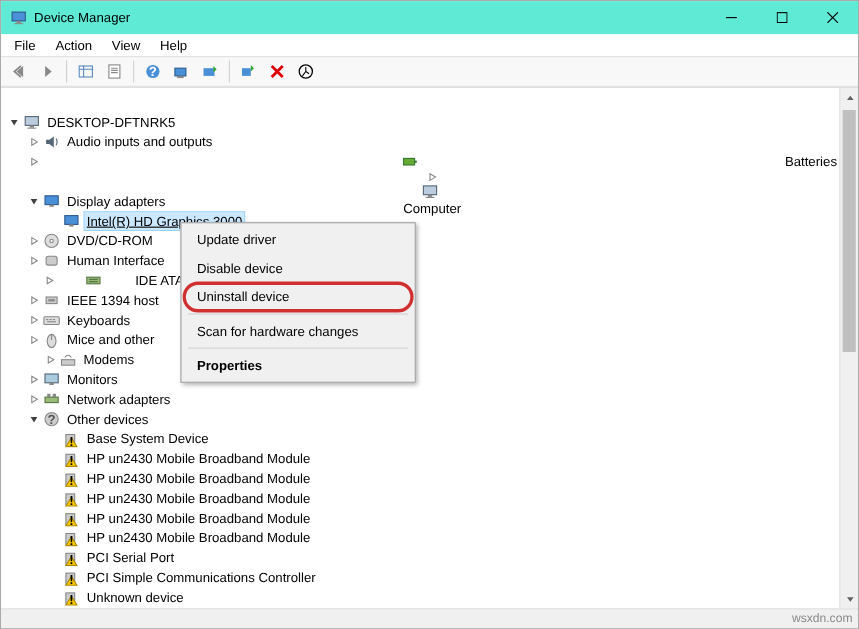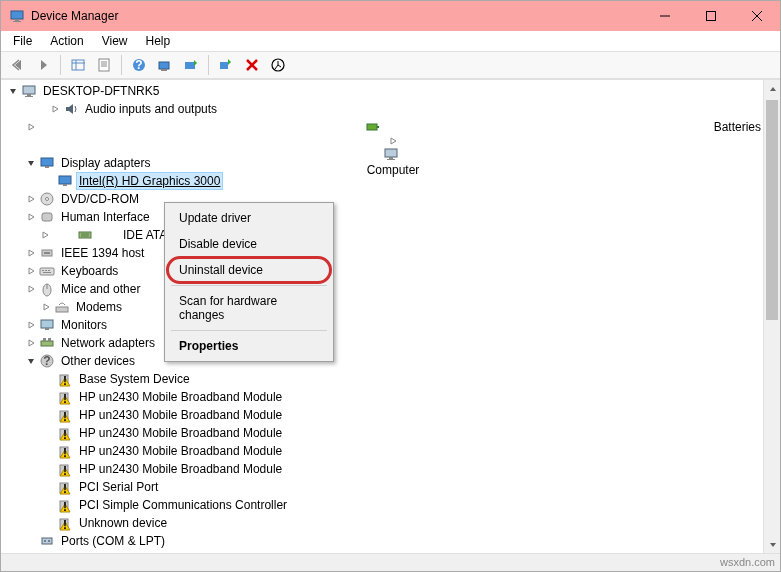--- a/index.html
+++ b/index.html
@@ -1,18 +1,18 @@
 <!DOCTYPE html>
 <html><head>
 <meta charset="utf-8">
 <style>
 * { margin: 0; padding: 0; box-sizing: border-box; font-family: 'Segoe UI', Tahoma, sans-serif; font-size: 12px; }
 body { background: #fff; width: 781px; height: 572px; overflow: hidden; position: relative; }
 .window { width: 781px; height: 572px; border: 1px solid #aaa; display: flex; flex-direction: column; background: #fff; }
-.titlebar { height: 30px; display: flex; align-items: center; padding: 0 0 0 8px; background: #fca5a5; }
+.titlebar { height: 30px; display: flex; align-items: center; padding: 0 0 0 8px; background: #5eead4; }
 .titlebar-icon { width: 16px; height: 16px; margin-right: 6px; }
 .titlebar-text { flex: 1; }
 .wincontrols { display: flex; }
 .wincontrol { width: 46px; height: 30px; display: flex; align-items: center; justify-content: center; cursor: default; }
 .menubar { height: 20px; display: flex; align-items: center; padding: 0 4px; gap: 2px; }
 .menu-item { padding: 2px 8px; cursor: default; }
 .toolbar { height: 28px; border-top: 1px solid #e0e0e0; border-bottom: 1px solid #e0e0e0; display: flex; align-items: center; padding: 0 4px; gap: 2px; background: #f8f8f8; }
 .tb-btn { width: 24px; height: 24px; display: flex; align-items: center; justify-content: center; cursor: default; border: 1px solid transparent; }
 .tb-sep { width: 1px; height: 20px; background: #d0d0d0; margin: 0 3px; }
 .content { flex: 1; display: flex; overflow: hidden; border-top: 1px solid #e0e0e0; }
@@ -21,21 +21,21 @@
 .node.selected .label { background: #cce8ff; outline: 1px solid #99d1ff; text-decoration: underline; }
 .arrow { width: 16px; height: 16px; display: flex; align-items: center; justify-content: center; cursor: default; }
 .icon { width: 16px; height: 16px; margin: 0 4px 0 0; display: flex; align-items: center; justify-content: center; }
 .label { padding: 1px 2px; }
 .scrollbar-v { width: 17px; background: #f0f0f0; border-left: 1px solid #e0e0e0; position: relative; }
 .scrollthumb { position: absolute; left: 2px; right: 2px; top: 20px; height: 220px; background: #c0c0c0; border-radius: 0; }
 .scrollarrow { width: 17px; height: 17px; display: flex; align-items: center; justify-content: center; position: absolute; left: 0; }
 .scrollarrow.up { top: 0; }
 .scrollarrow.down { bottom: 0; }
 .statusbar { height: 18px; border-top: 1px solid #e0e0e0; background: #f0f0f0; }
-.context-menu { position: absolute; left: 164px; top: 202px; width: 170px; background: #f0f0f0; border: 1px solid #a0a0a0; box-shadow: 2px 2px 4px rgba(0,0,0,0.3); padding: 2px; z-index: 100; }
+.context-menu { position: absolute; left: 164px; top: 202px; width: 214px; background: #f0f0f0; border: 1px solid #a0a0a0; box-shadow: 2px 2px 4px rgba(0,0,0,0.3); padding: 2px; z-index: 100; }
 .ctx-item { padding: 6px 12px 6px 12px; cursor: default; }
 .ctx-item.highlight { outline: 3px solid #d03030; outline-offset: -2px; border-radius: 13px; }
 .ctx-item.bold { font-weight: bold; }
 .ctx-sep { height: 1px; background: #d0d0d0; margin: 2px 4px; }
 .watermark { position: absolute; right: 6px; bottom: 4px; font-size: 11px; color: #888; z-index: 200; }
 svg { display: block; }
 </style>
 </head>
 <body>
 
@@ -140,36 +140,36 @@
         <svg width="14" height="14">
           <circle cx="7" cy="7" r="6" fill="none" stroke="#000" stroke-width="1.2"></circle>
           <path d="M7 3 L7 7 L10 9" fill="none" stroke="#000"></path>
           <path d="M4 11 L7 7" stroke="#000"></path>
         </svg>
       </div>
   </div>
 
   <div class="content">
     <div class="tree" id="tree">
-        <div class="node" style="padding-left: 4px;">
+        <div class="node" style="padding-left: 4px; margin-top: 20px;">
           <span class="arrow">
             <svg width="10" height="10">
               <path d="M2 3 L8 3 L5 8 Z" fill="#404040"></path>
             </svg>
           </span>
           <span class="icon">
             <svg width="16" height="16">
               <rect x="2" y="3" width="12" height="8" fill="#bcd" stroke="#567"></rect>
               <rect x="6" y="11" width="4" height="2" fill="#888"></rect>
               <rect x="4" y="13" width="8" height="1" fill="#888"></rect>
             </svg>
           </span>
           <span class="label">DESKTOP-DFTNRK5</span>
         </div>
-        <div class="node" style="padding-left: 22px; margin-left: 24px;">
+        <div class="node" style="padding-left: 22px;">
           <span class="arrow">
             <svg width="10" height="10">
               <path d="M3 2 L8 5 L3 8 Z" fill="none" stroke="#888"></path>
             </svg>
           </span>
           <span class="icon">
             <svg width="16" height="16">
               <path d="M3 6 L6 6 L10 3 L10 13 L6 10 L3 10 Z" fill="#567"></path>
               <path d="M12 5 Q14 8 12 11" fill="none" stroke="#567"></path>
             </svg>

